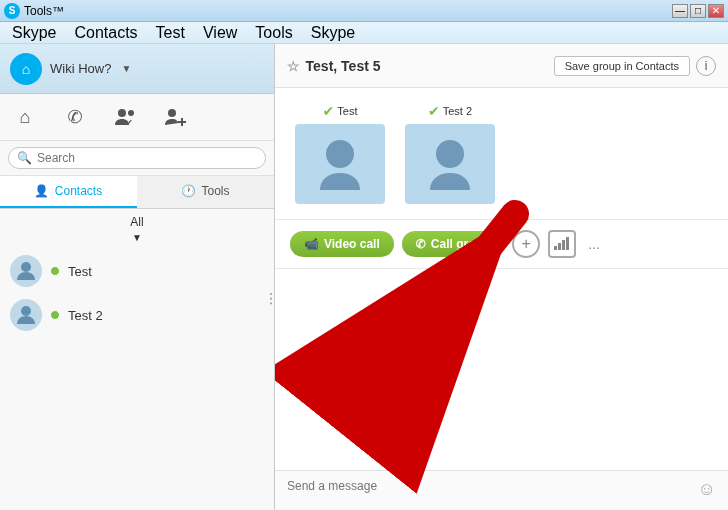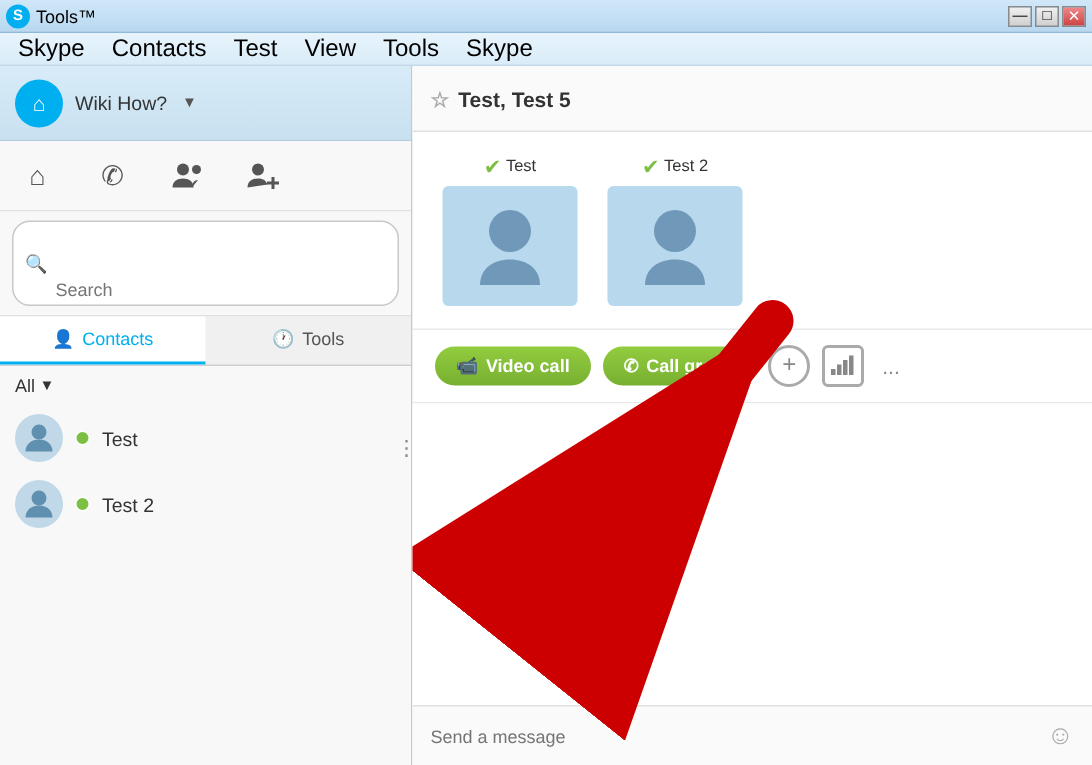--- a/index.html
+++ b/index.html
@@ -84,21 +84,20 @@
       padding: 3px 8px;
       gap: 5px;
     }
     .search-input-wrap input {
       border: none;
       outline: none;
       font-size: 12px;
       color: #888;
       background: transparent;
       width: 100%;
-      margin-top: 35px;
     }
 
     
     .tabs {
       display: flex;
       background: #f0f0f0;
       border-bottom: 1px solid #d0d0d0;
     }
     .tab {
       flex: 1;
@@ -115,20 +114,21 @@
     .tab.active { background: white; border-bottom: 2px solid #00aff0; color: #00aff0; }
 
     
     .all-label {
       padding: 6px 10px;
       font-size: 12px;
       color: #333;
       display: flex;
       align-items: center;
       gap: 3px;
+      flex-direction: column;
     }
 
     
     .contact-list { flex: 1; overflow-y: auto; }
     .contact-item {
       display: flex;
       align-items: center;
       padding: 6px 10px;
       gap: 8px;
       cursor: pointer;
@@ -276,21 +276,21 @@
     .more-dots { color: #888; font-size: 14px; padding: 0 4px; cursor: pointer; }
 
     
     .chat-area { flex: 1; background: white; position: relative; }
 
     
     .message-input-area {
       border-top: 1px solid #e0e0e0;
       padding: 8px 12px;
       display: flex;
-      align-items: center;
+      align-items: flex-start;
       gap: 8px;
       background: #fafafa;
       height: 40px;
     }
     .message-input {
       flex: 1;
       border: none;
       outline: none;
       font-size: 12px;
       color: #aaa;
@@ -417,20 +417,26 @@
     </div>
   </div>
 
   <div class="right-panel">
 
     <div class="right-header">
       <div class="right-title">
         <span class="star-icon">☆</span>
         <span>Test, Test 5</span>
       </div>
+      <div class="header-actions">
+        <button class="save-contacts-btn">Save group in Contacts</button>
+        <div class="info-btn">
+          <span>i</span>
+        </div>
+      </div>
     </div>
 
     <div class="avatars-area">
       <div class="avatar-card">
         <div class="avatar-label">
           <span style="color:#7bc043;font-size:14px;">✔</span>
           <span>Test</span>
         </div>
         <div class="avatar-large">
           <svg width="50" height="60" viewBox="0 0 50 60" fill="#7098b8">

